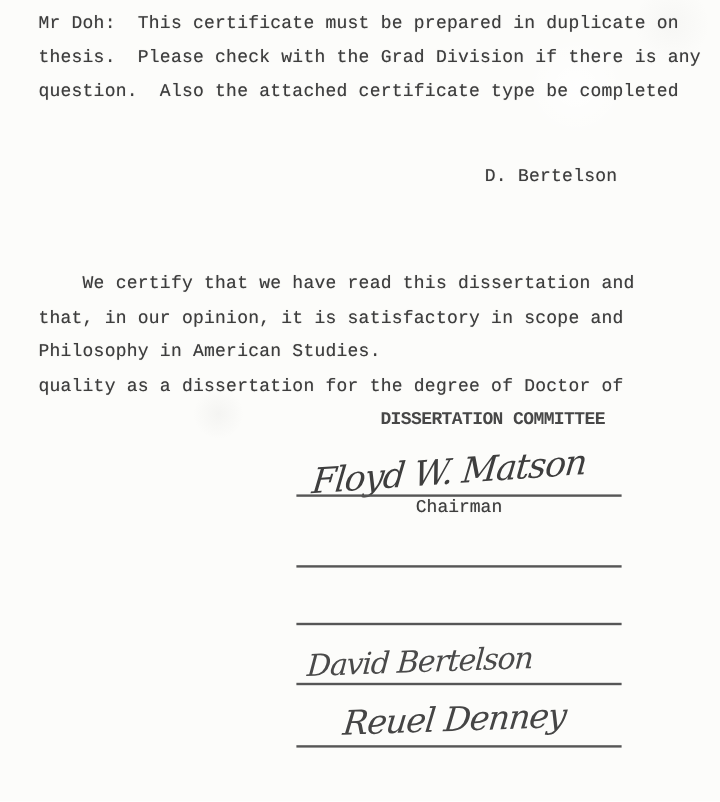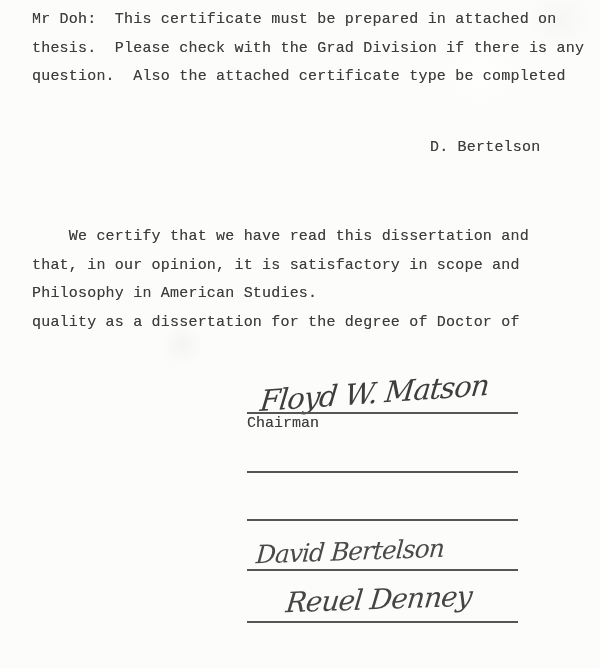--- a/index.html
+++ b/index.html
@@ -29,21 +29,20 @@
   }
   .memo-block {
     position: absolute;
     left: 32px;
     top: 6px;
   }
   .signoff {
     position: absolute;
     left: 404px;
     top: 134px;
-    margin-left: 26px;
   }
   .cert-block {
     position: absolute;
     left: 32px;
     top: 223px;
   }
   .committee-heading {
     position: absolute;
     left: 317px;
     top: 341px;
@@ -62,21 +61,21 @@
   .sig-line.l1 { top: 412px; }
   .sig-line.l2 { top: 471px; }
   .sig-line.l3 { top: 519px; }
   .sig-line.l4 { top: 569px; }
   .sig-line.l5 { top: 621px; }
   .sig-label {
     position: absolute;
     left: 247px;
     width: 271px;
     top: 414px;
-    text-align: left;
+    text-align: center;
     font-size: 15px;
     line-height: 20px;
     white-space: pre;
     text-shadow: 0 0 0.6px rgba(60,60,60,0.5);
   }
   .sig-name {
     position: absolute;
     font-family: "DejaVu Serif", serif;
     font-style: italic;
     color: #3e3e3e;
@@ -103,34 +102,35 @@
     transform: rotate(-2deg) skewX(-8deg);
     color: #454545;
   }
 </style>
 </head>
 <body>
 
 <div class="page">
 
   <div class="memo-block">
-    <div class="tline">Mr Doh:  This certificate must be prepared in attached on</div>
+    <div class="tline">Mr Doh:  This certificate must be prepared in duplicate on</div>
     <div class="tline">thesis.  Please check with the Grad Division if there is any</div>
     <div class="tline">question.  Also the attached certificate type be completed</div>
   </div>
 
   <div class="tline signoff">D. Bertelson</div>
 
   <div class="cert-block">
     <div class="tline">    We certify that we have read this dissertation and</div>
     <div class="tline">that, in our opinion, it is satisfactory in scope and</div>
     <div class="tline">Philosophy in American Studies.</div>
     <div class="tline">quality as a dissertation for the degree of Doctor of</div>
   </div>
 
+  <div class="committee-heading">DISSERTATION COMMITTEE</div>
 
   <div class="sig-name sig-matson">Floyd W. Matson</div>
   <div class="sig-line l1"></div>
   <div class="sig-label">Chairman</div>
 
   <div class="sig-line l2"></div>
 
   <div class="sig-line l3"></div>
 
   <div class="sig-name sig-bertelson">David Bertelson</div>

